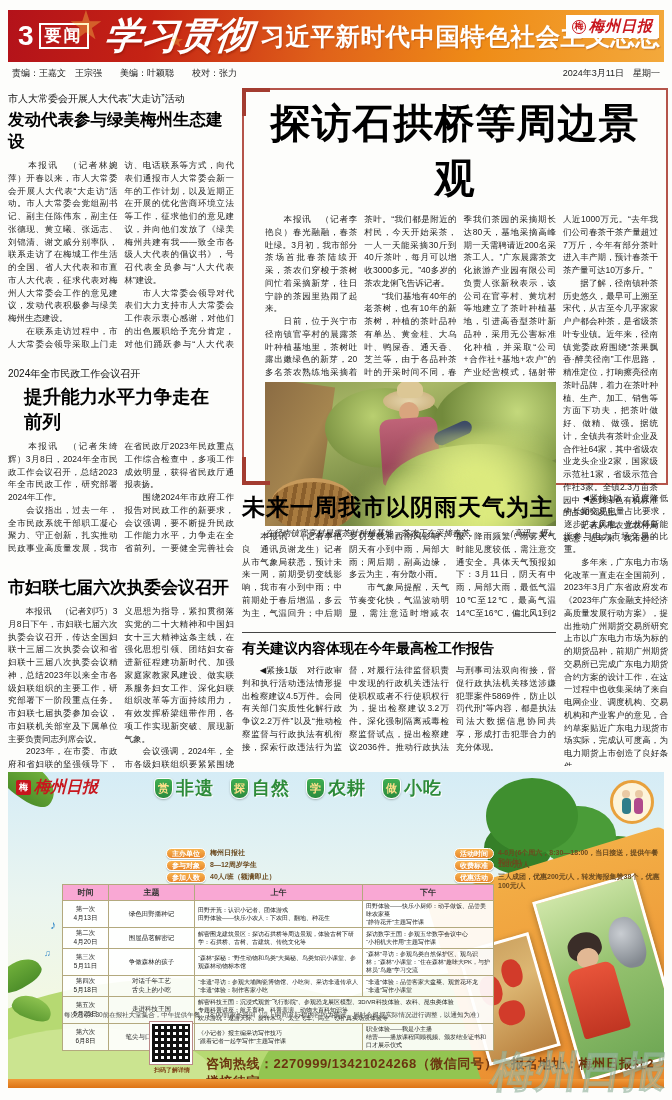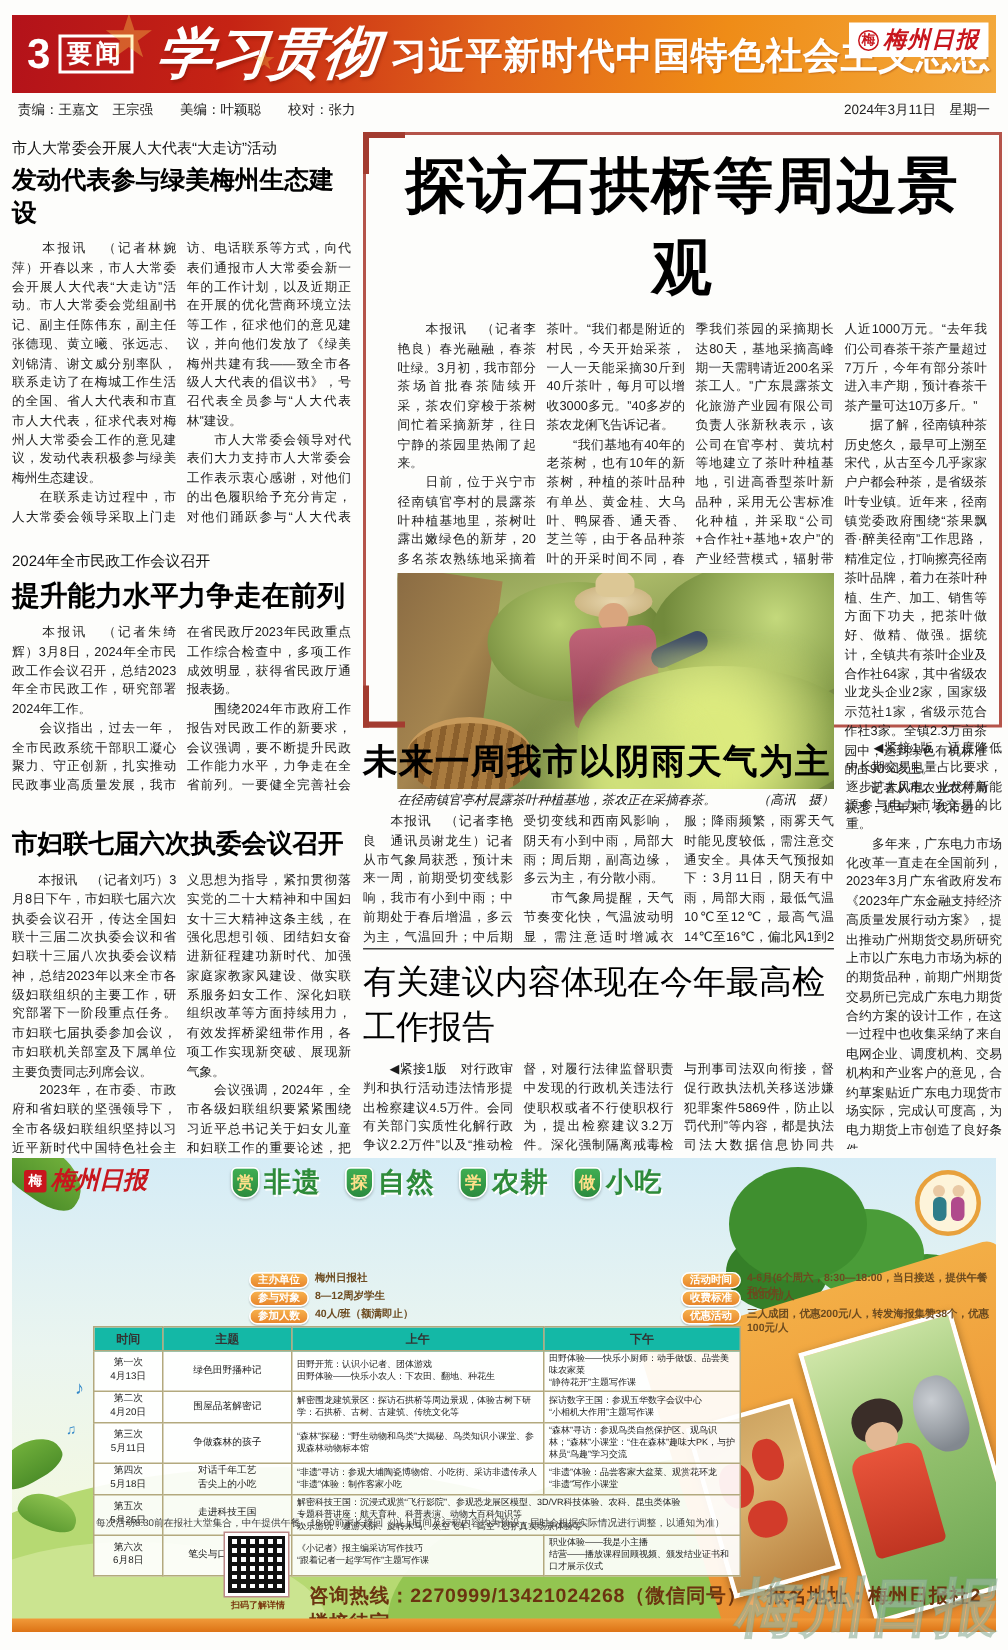--- a/index.html
+++ b/index.html
@@ -27,21 +27,21 @@
 
   
   .content { position:absolute; left:8px; top:88px; width:656px; height:678px; }
   .kicker { font-size:10px; color:#111; margin-bottom:2px; }
   .body-text { font-size:8.5px; line-height:1.5; color:#1c1c1c; text-align:justify; white-space:pre-line; }
   .cols2 { column-count:2; column-gap:7px; }
   .cols3 { column-count:3; column-gap:7px; }
 
   .left-col { position:absolute; left:0; top:4px; width:226px; }
   .title-a1 { font-size:16.5px; font-weight:900; font-family:"DejaVu Serif",serif; margin:3px 0 6px; }
-  .title-a2 { font-size:18.5px; font-weight:900; font-family:"DejaVu Serif",serif; margin:3px 0 6px; }
+  .title-a2 { font-size:18.5px; font-weight:900; font-family:"DejaVu Serif",serif; margin:3px 16px 6px; }
   .title-a3 { font-size:17px; font-weight:900; font-family:"DejaVu Serif",serif; margin:3px 0 6px; }
   .h-a1 { height:198px; overflow:hidden; }
   .h-a2 { height:124px; overflow:hidden; }
   .h-a3 { height:196px; overflow:hidden; }
   .art2 { margin-top:10px; } .art3 { margin-top:12px; }
 
   
   .tea-box { position:absolute; left:234px; top:0; width:426px; height:397px; border:2px solid #b5544a; padding:6px 8px; background:#fdfdfb; }
   .tea-box::before { content:""; position:absolute; left:-2px; top:-2px; width:24px; height:24px; border-left:4px solid #a33c30; border-top:4px solid #a33c30; }
   .tea-box::after { content:""; position:absolute; left:-2px; bottom:-2px; width:24px; height:24px; border-left:4px solid #a33c30; border-bottom:4px solid #a33c30; }
@@ -65,25 +65,25 @@
   .face { position:absolute; left:134px; top:20px; width:20px; height:20px; background:#d9a57e; border-radius:50%; }
   .vest { position:absolute; left:116px; top:36px; width:58px; height:66px; background:linear-gradient(#c06478,#8e3c50); border-radius:10px 10px 4px 4px; transform:rotate(-4deg); }
   .arm { position:absolute; left:168px; top:44px; width:40px; height:14px; background:#3c4a66; border-radius:7px; transform:rotate(-24deg); }
   .basket { position:absolute; left:6px; top:96px; width:84px; height:52px; border-radius:50% 50% 45% 45%;
     background:repeating-linear-gradient(100deg,#a97b3f 0 5px,#8a5f2c 5px 9px); border-top:4px solid #c79a5b; }
   .fog1 { position:absolute; right:-30px; bottom:-35px; width:220px; height:130px; background:radial-gradient(circle,#dcea7e 20%,rgba(220,234,126,0) 70%); filter:blur(5px); }
   .fog2 { position:absolute; left:70px; bottom:-40px; width:160px; height:90px; background:radial-gradient(circle,#cfe07a 15%,rgba(207,224,122,0) 70%); filter:blur(6px); }
 
   
   .weather { position:absolute; left:234px; top:404px; width:314px; }
-  .weather-title { font-size:23px; font-weight:900; font-family:"DejaVu Serif",serif; letter-spacing:1px; margin-bottom:18px; }
+  .weather-title { font-size:23px; font-weight:900; font-family:"DejaVu Serif",serif; letter-spacing:1px; margin-bottom:7px; }
   .h-weather { height:100px; overflow:hidden; }
   .mid-divider { position:absolute; left:234px; top:544px; width:314px; border-top:1px solid #444; }
   .suggest { position:absolute; left:234px; top:552px; width:314px; }
-  .suggest-title { font-size:22px; font-weight:400; font-family:"DejaVu Serif",serif; margin-bottom:6px; }
+  .suggest-title { font-size:14px; font-weight:700; font-family:"DejaVu Serif",serif; margin-bottom:6px; }
   .h-suggest { height:98px; overflow:hidden; }
   .jump-col { position:absolute; left:556px; top:404px; width:104px; height:274px; overflow:hidden; }
 
   
   .ad { position:absolute; left:8px; top:772px; width:656px; height:316px; overflow:hidden;
     background:linear-gradient(180deg,#d5ecf6 0%,#eaf5f0 40%,#f2f8e4 70%,#e7f2d2 100%); }
   .hill { position:absolute; border-radius:50%; }
   .hl1 { left:-70px; bottom:-90px; width:500px; height:200px; background:#b6d972; }
   .hl2 { left:250px; bottom:-110px; width:540px; height:230px; background:#93c551; }
   .hl3 { left:-50px; bottom:-50px; width:260px; height:110px; background:#cbe490; }
@@ -129,21 +129,21 @@
   .info-row { display:flex; align-items:flex-start; margin-bottom:2px; height:10px; }
   .pill { flex:none; background:linear-gradient(#f7b24e,#e8862b); color:#fff; border:1px solid #fff; border-radius:8px;
     padding:0 5px; font-size:7px; font-weight:bold; line-height:9px; margin-right:4px; box-shadow:0 1px 1px rgba(0,0,0,.2); }
   .info-val { font-size:7px; font-weight:bold; color:#6b4a1f; line-height:1.3; }
   .note-icon { position:absolute; left:42px; top:146px; color:#2f86c8; font-size:12px; }
   .note-icon::before { content:"♪"; }
   .note-icon2 { position:absolute; left:36px; top:176px; color:#2f86c8; font-size:9px; }
   .note-icon2::before { content:"♫"; }
 
   table.sched { position:absolute; left:54px; top:112px; width:432px; border-collapse:collapse; background:rgba(255,255,255,.92); }
-  .sched th { background:#14b8a6; border:1px solid #b3a97e; font-size:8px; padding:2px; color:#333; }
+  .sched th { background:#f9a8d4; border:1px solid #b3a97e; font-size:8px; padding:2px; color:#333; }
   .sched td { border:1px solid #b3a97e; font-size:6px; line-height:1.35; padding:1px 3px; color:#222; white-space:pre-line; vertical-align:middle; }
   .sched td.c { text-align:center; font-size:6.5px; }
   .sched tr.r1 td { height:17px; } .sched tr.r2 td { height:17px; } .sched tr.r3 td { height:23px; }
   .sched tr.r4 td { height:20px; } .sched tr.r5 td { height:25px; } .sched tr.r6 td { height:16px; }
 
   .ad-note { position:absolute; left:56px; top:239px; width:580px; font-size:6.5px; color:#444; }
   .qr { position:absolute; left:142px; top:250px; width:42px; height:42px; border:2px solid #fff; outline:1px solid #b88;
     background-color:#fff;
     background-image:repeating-linear-gradient(0deg,#111 0 3px,transparent 3px 6px),repeating-linear-gradient(90deg,#111 0 3px,#fff 3px 6px); }
   .qr-caption { position:absolute; left:134px; top:294px; width:60px; text-align:center; font-size:6px; font-weight:bold; color:#7b3a10; }

